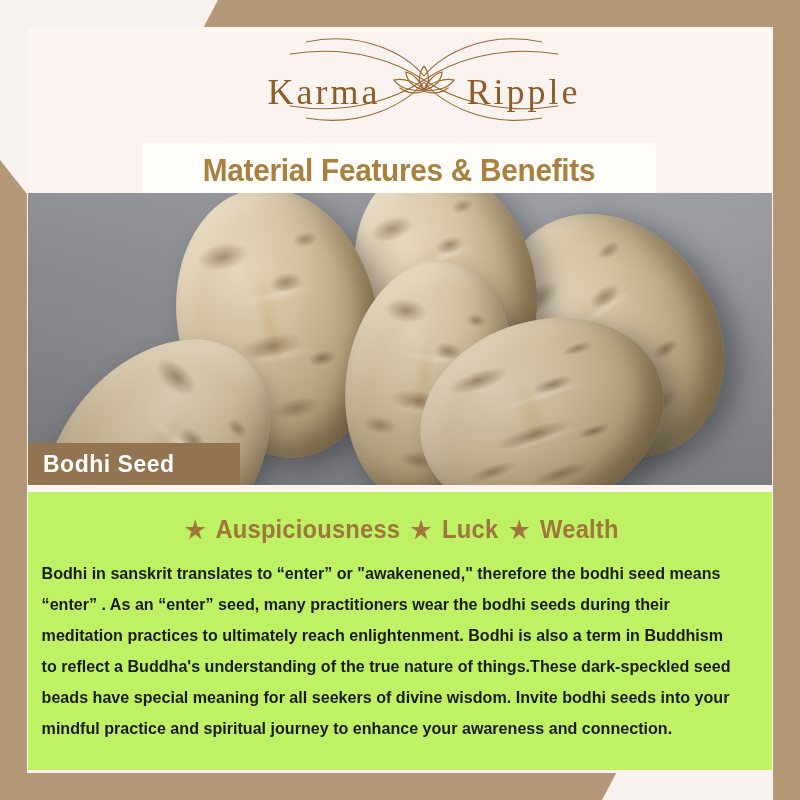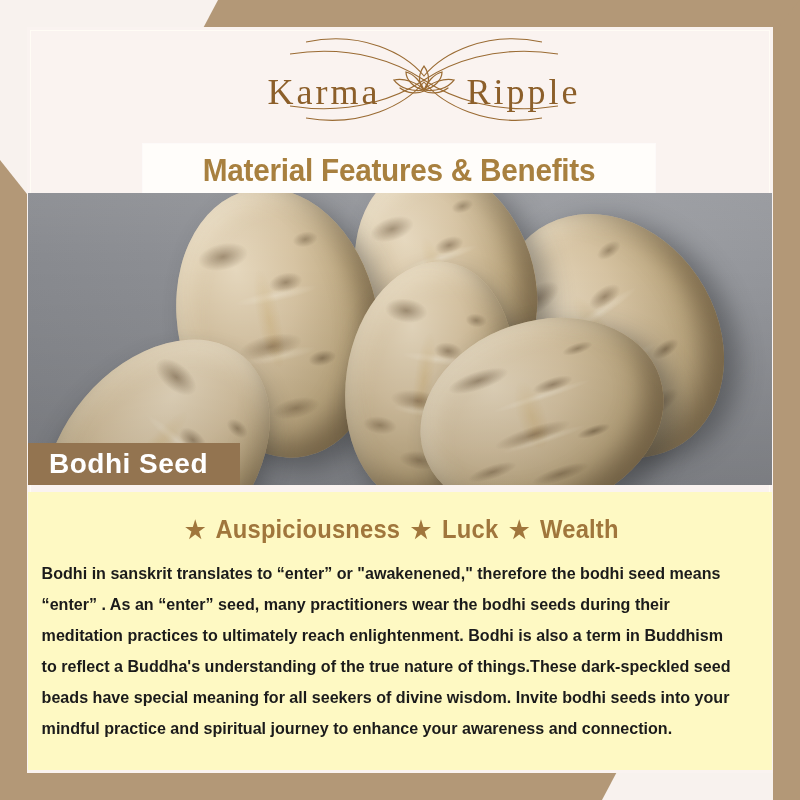--- a/index.html
+++ b/index.html
@@ -132,29 +132,29 @@
     pointer-events:none;
   }
 
   
   .caption-tab{
     position:absolute;left:28px;top:443px;width:212px;height:42px;
     background:#937450;
     display:flex;align-items:center;
   }
   .caption-tab span{
-    color:#ffffff;font-weight:bold;font-size:28px;letter-spacing:.5px;
-    padding-left:21px;white-space:nowrap;
+    color:#ffffff;font-weight:bold;font-size:23px;letter-spacing:.5px;
+    padding-left:15px;white-space:nowrap;
     font-family:"Liberation Sans",sans-serif;
   }
 
   
   .body-panel{
     position:absolute;left:28px;top:492px;width:744px;height:278px;
-    background:#fef9c3;
+    background:#bef264;
   }
   .keywords{
     margin:0;padding:23px 0 0 0;text-align:center;
     font-family:"Liberation Sans Narrow","Liberation Sans",sans-serif;
     font-weight:bold;font-size:25px;color:#a0763c;
     letter-spacing:.2px;white-space:nowrap;
     transform:scaleX(.95);
   }
   .keywords .star{color:#a0763c;font-size:24px;padding:0 4px;}
   .paragraph{

